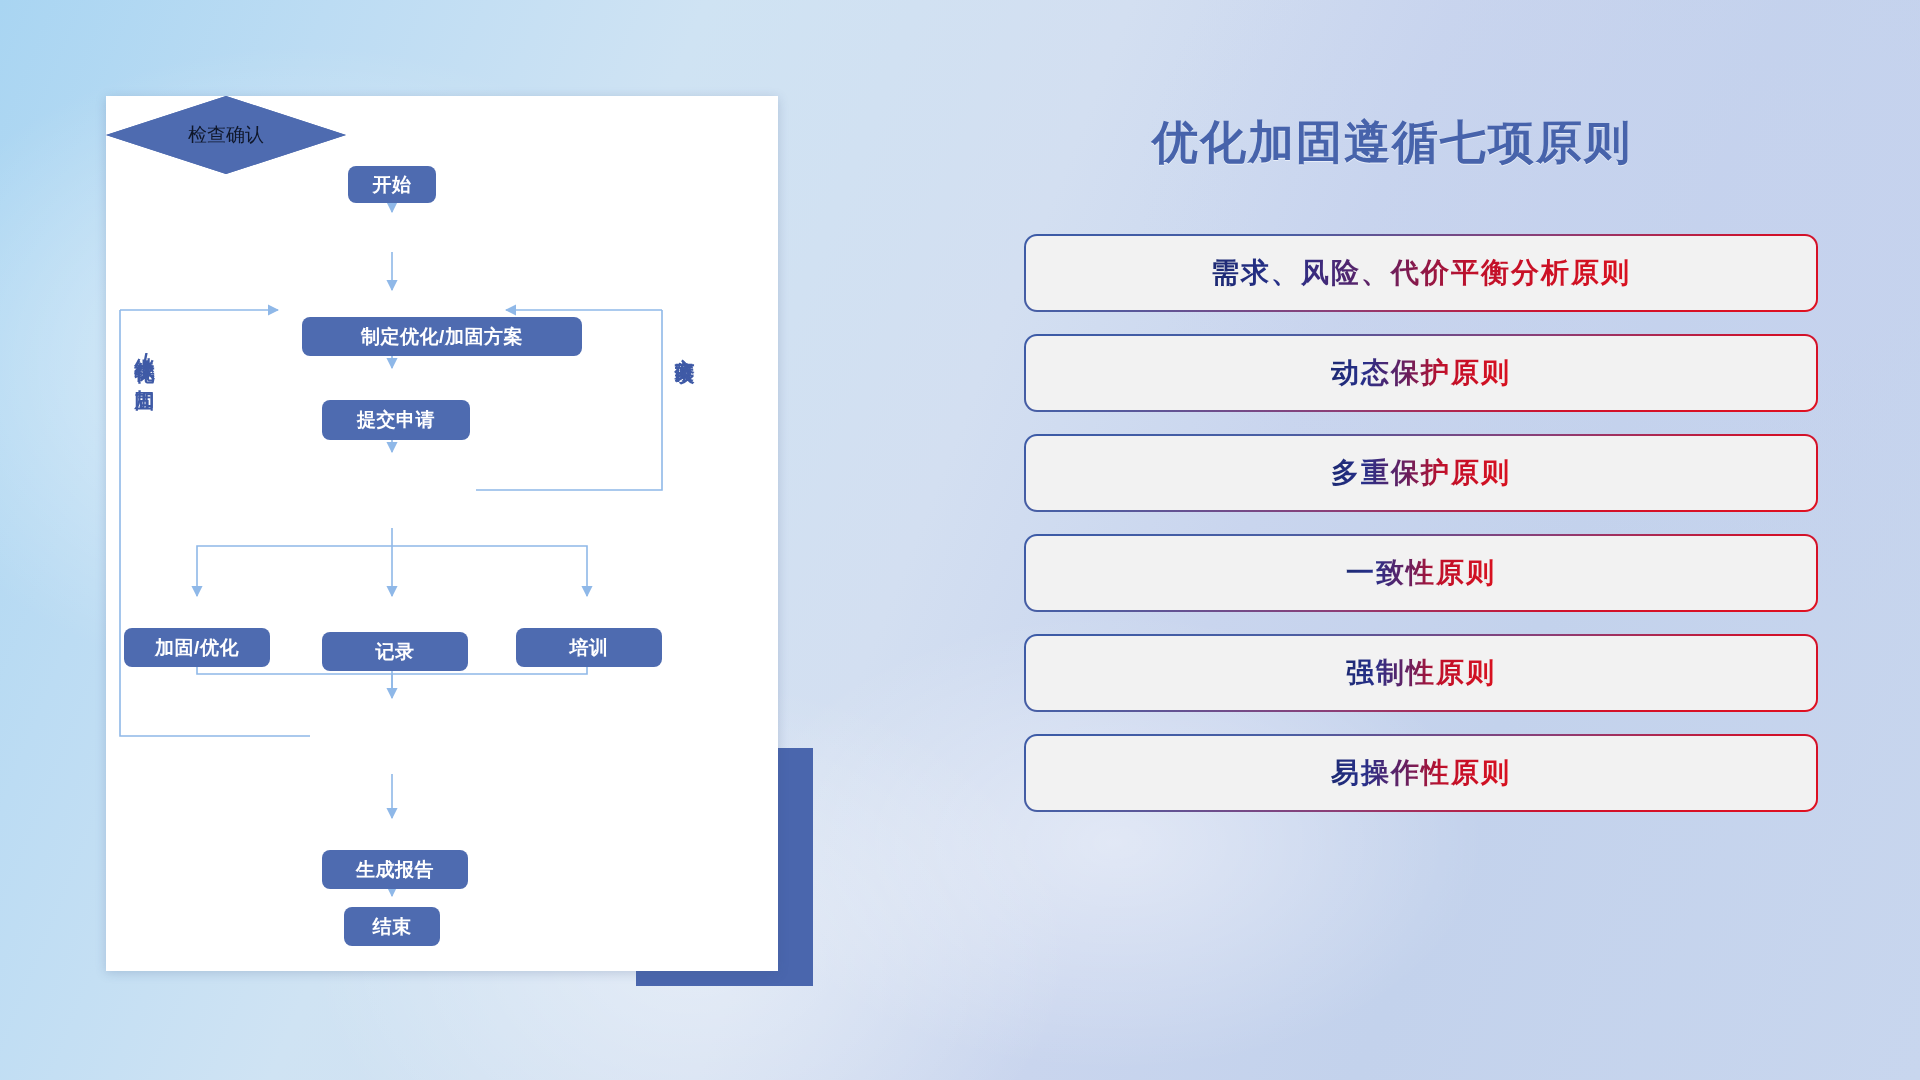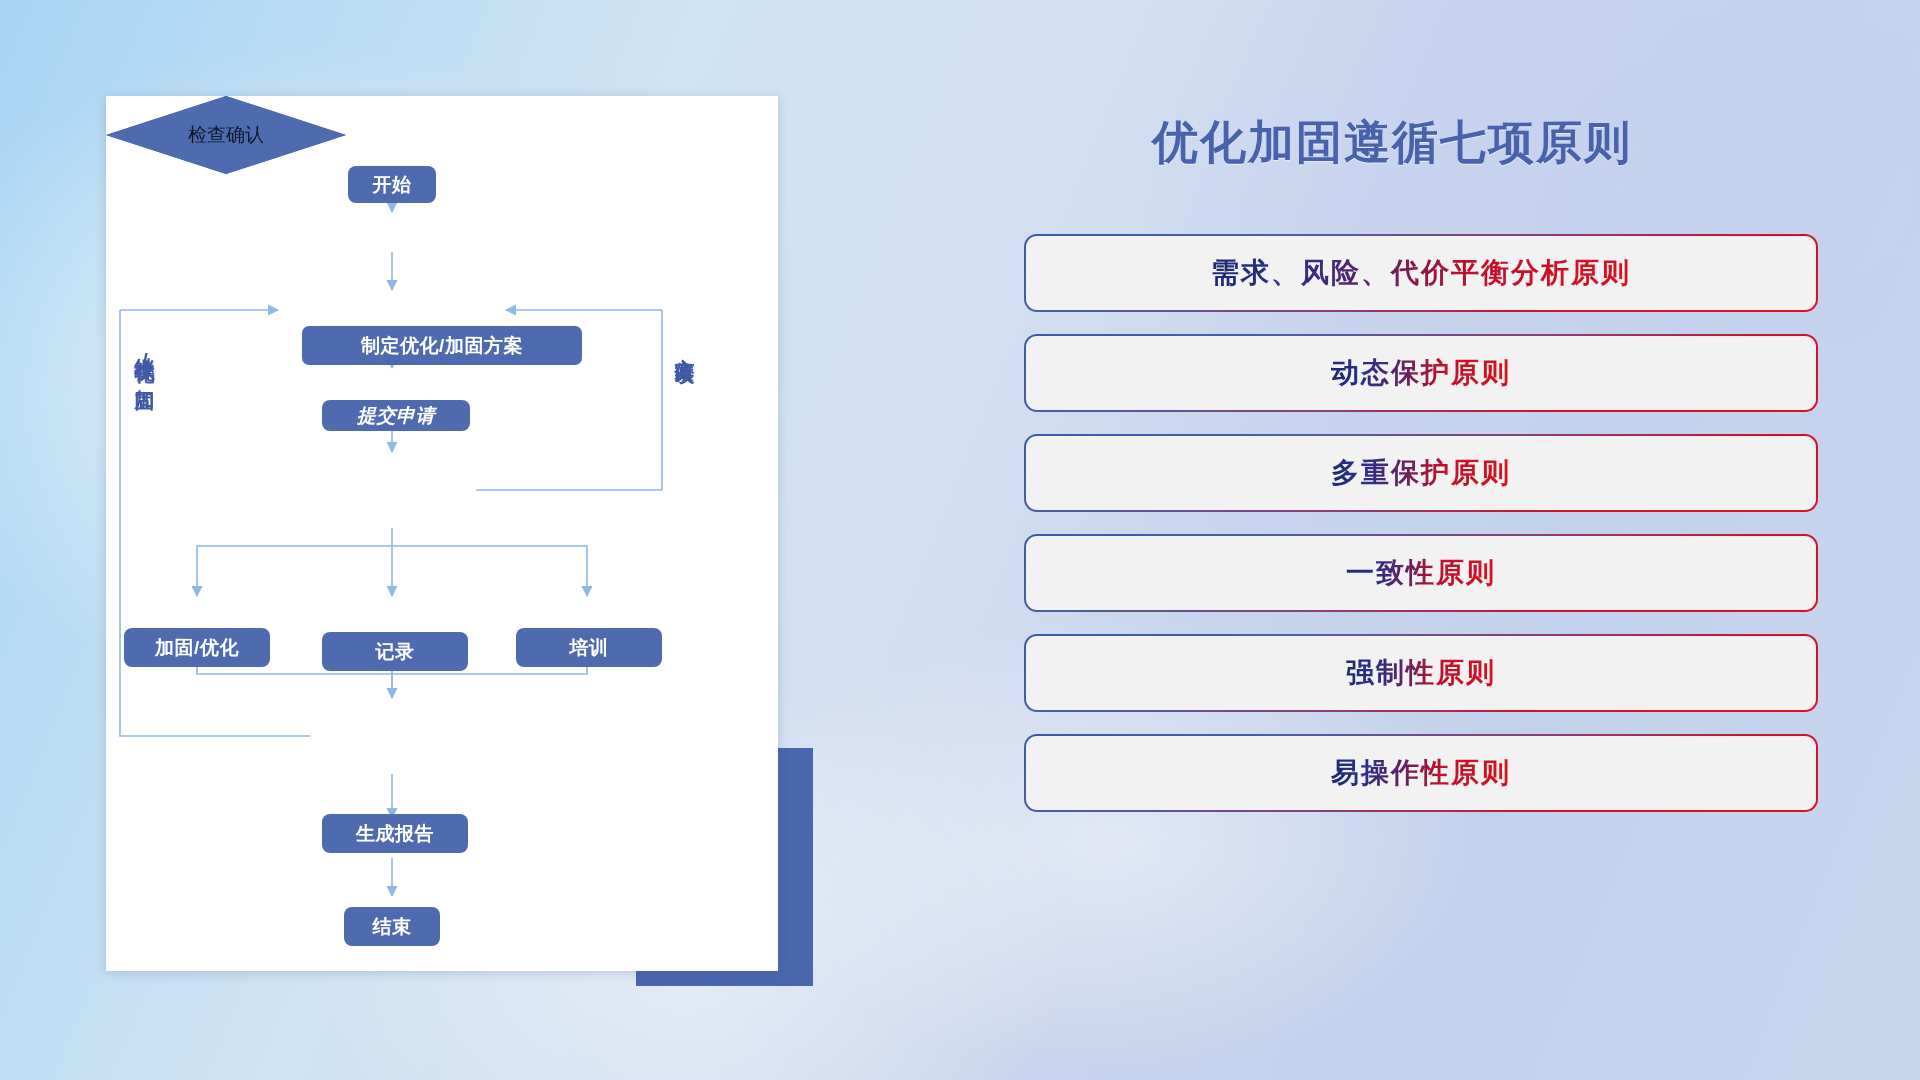--- a/index.html
+++ b/index.html
@@ -196,25 +196,25 @@
           <path d="M 370 394 L 556 394 L 556 214"></path>
         </g>
         <path d="M 556 214 L 400 214" stroke="#8fb8e8" stroke-width="1.6" fill="none" marker-end="url(#ah)"></path>
       </svg>
 
       <div class="node rect" style="left:242px; top:40px; width:88px; height:37px;">
         <span>开始</span>
       </div>
 
 
-      <div class="node rect" style="left:196px; top:200px; width:280px; height:39px;border-radius:7px;">
+      <div class="node rect" style="left:196px; top:191px; width:280px; height:39px;">
         <span>制定优化/加固方案</span>
       </div>
 
-      <div class="node rect" style="left:216px; top:274px; width:148px; height:31px;font-style:italic;">
+      <div class="node rect" style="left:216px; top:274px; width:148px; height:40px;">
         <span>提交申请</span>
       </div>
 
       <div class="diamond" style="left:166px; top:356px;">
         <svg class="dshape" width="240" height="78">
           <polygon points="120,0 240,39 120,78 0,39" fill="#4e6bb0"></polygon>
         </svg>
         <div class="dlabel" style="left:0; top:0; width:240px; height:78px;">业主方确认</div>
       </div>
 
@@ -230,21 +230,21 @@
         <span>培训</span>
       </div>
 
       <div class="diamond" style="left:166px; top:602px;">
         <svg class="dshape" width="240" height="78">
           <polygon points="120,0 240,39 120,78 0,39" fill="#4e6bb0"></polygon>
         </svg>
         <div class="dlabel" style="left:0; top:0; width:240px; height:78px;">检查确认</div>
       </div>
 
-      <div class="node rect" style="left:216px; top:688px; width:146px; height:39px;">
+      <div class="node rect" style="left:216px; top:724px; width:146px; height:39px;">
         <span>生成报告</span>
       </div>
 
       <div class="node rect" style="left:238px; top:781px; width:96px; height:39px;">
         <span>结束</span>
       </div>
 
       <div class="vlabel" style="left:28px; top:246px;">继续优化/加固</div>
 
       <div class="vlabel" style="left:568px; top:246px;">方案修改</div>

